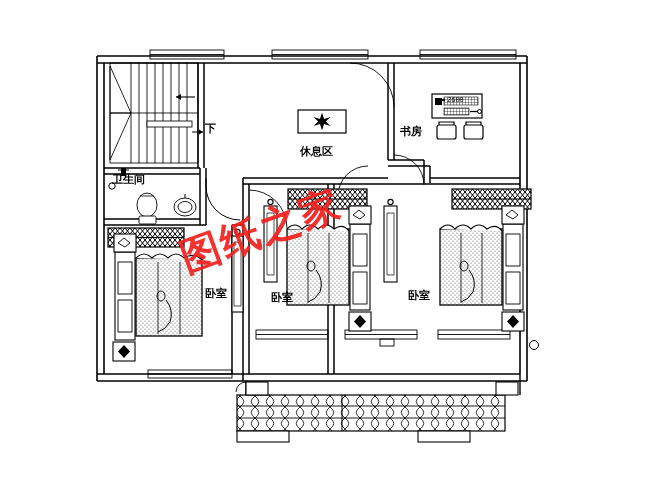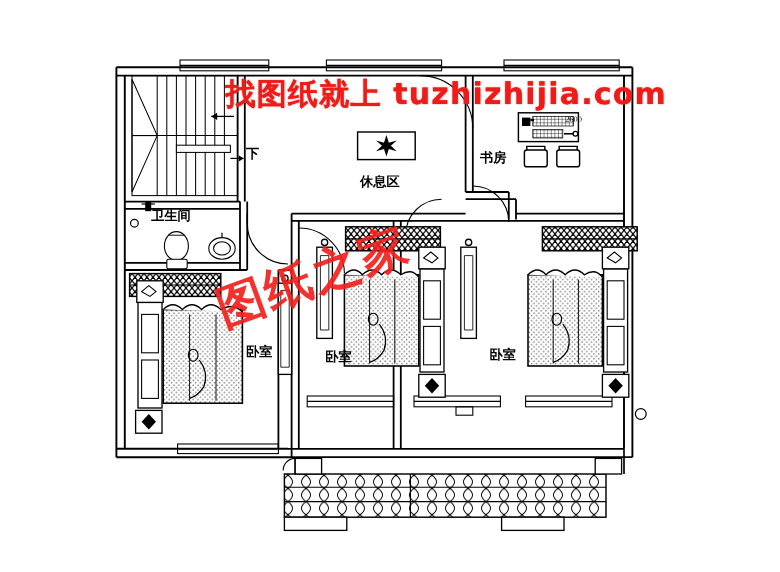--- a/index.html
+++ b/index.html
@@ -25,22 +25,21 @@
   }
 
   .rlabel{
     position:absolute;color:#000;font-weight:bold;
     font-size:11px;white-space:nowrap;
     font-family:"DejaVu Sans","Liberation Sans",sans-serif;
   }
   .rlabel.big{font-size:11px;}
   .dimtxt{
     position:absolute;color:#000;font-size:7px;white-space:nowrap;
-    font-family:Liberation Serif, serif;
-    padding-left:24px;
+    font-family:Liberation Mono, monospace;
   }
 </style>
 </head>
 <body>
 
 <div id="stage">
 
   <svg width="650" height="477" viewBox="0 0 650 477">
 
     <defs>
@@ -311,31 +310,30 @@
       <rect x="246" y="382" width="22" height="13" fill="#fff" stroke="#000" stroke-width="1.1"></rect>
       <rect x="496" y="382" width="22" height="13" fill="#fff" stroke="#000" stroke-width="1.1"></rect>
 
       <path d="M246 382 A10 10 0 0 0 236 392" fill="none" stroke="#000" stroke-width="0.9"></path>
     </g>
 
   </svg>
 
   <div class="rlabel" style="left:205px;top:121px;">下</div>
 
-  <div class="rlabel big" style="left:126px;top:172px;">卫生间</div>
+  <div class="rlabel big" style="left:112px;top:172px;">卫生间</div>
 
   <div class="rlabel big" style="left:300px;top:144px;text-align:center;">休息区</div>
 
   <div class="rlabel big" style="left:400px;top:124px;">书房</div>
 
   <div class="rlabel" style="left:205px;top:286px;">卧室</div>
 
   <div class="rlabel" style="left:271px;top:290px;">卧室</div>
 
   <div class="rlabel" style="left:408px;top:288px;">卧室</div>
 
   <div class="dimtxt" style="left:447px;top:96px;">2600</div>
 
-  <div class="wm-top">找图纸就上 tuzhizhijia.com</div>
 
   <div class="wm-diag">图纸之家</div>
 
 </div>
 
 </body></html>

